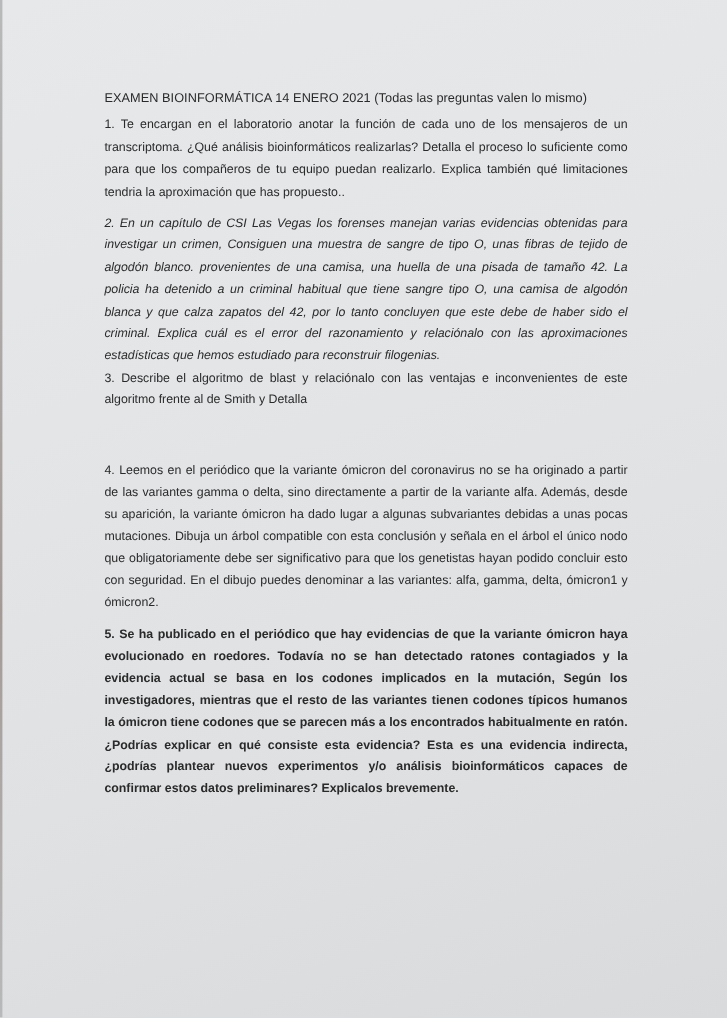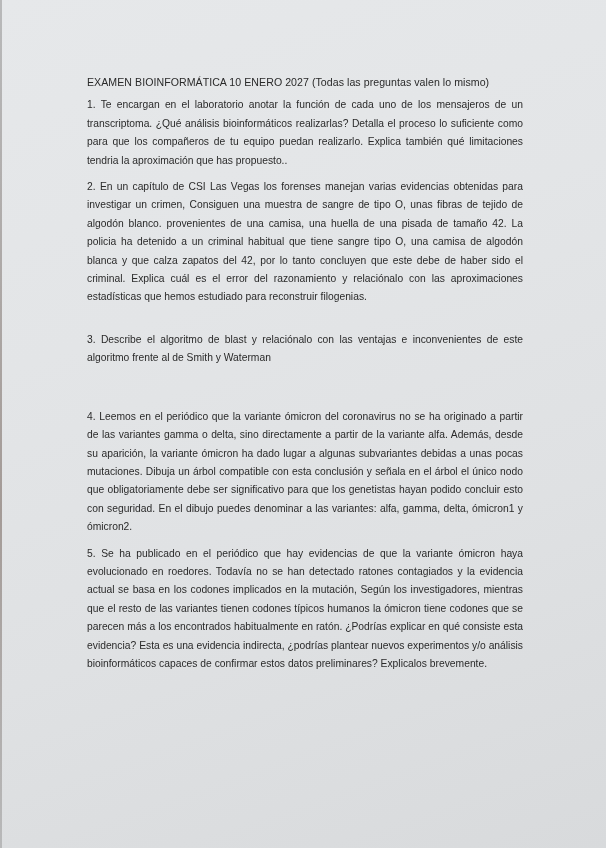--- a/index.html
+++ b/index.html
@@ -37,48 +37,48 @@
   .title {
     font-size: 10.6px;
     margin: 0 0 5px 0;
     letter-spacing: 0.05px;
   }
   .q {
     margin: 0;
     text-align: justify;
   }
   .q1 { margin-bottom: 8px; }
-  .q2 { margin-bottom: 24px; }
+  .q2 { margin-bottom: 0; font-style: italic; }
   .q3 { margin-bottom: 8px; }
   .q4 { margin-bottom: 8px; margin-top: 40px; }
-  .q5 { margin-bottom: 4px; }
+  .q5 { margin-bottom: 4px; font-weight: bold; }
   .q-num { }
 </style>
 </head>
 <body>
 
 <div class="page">
   <div class="left-edge"></div>
 
   <div class="doc">
-    <p class="title">EXAMEN BIOINFORMÁTICA 10 ENERO 2027 (Todas las preguntas valen lo mismo)</p>
+    <p class="title">EXAMEN BIOINFORMÁTICA 14 ENERO 2021 (Todas las preguntas valen lo mismo)</p>
 
     <p class="q q1">
       <span class="q-num">1.</span>
       <span>Te encargan en el laboratorio anotar la función de cada uno de los mensajeros de un transcriptoma. ¿Qué análisis bioinformáticos realizarlas? Detalla el proceso lo suficiente como para que los compañeros de tu equipo puedan realizarlo. Explica también qué limitaciones tendria la aproximación que has propuesto..</span>
     </p>
 
     <p class="q q2">
       <span class="q-num">2.</span>
       <span>En un capítulo de CSI Las Vegas los forenses manejan varias evidencias obtenidas para investigar un crimen, Consiguen una muestra de sangre de tipo O, unas fibras de tejido de algodón blanco. provenientes de una camisa, una huella de una pisada de tamaño 42. La policia ha detenido a un criminal habitual que tiene sangre tipo O, una camisa de algodón blanca y que calza zapatos del 42, por lo tanto concluyen que este debe de haber sido el criminal. Explica cuál es el error del razonamiento y relaciónalo con las aproximaciones estadísticas que hemos estudiado para reconstruir filogenias.</span>
     </p>
 
     <p class="q q3">
       <span class="q-num">3.</span>
-      <span>Describe el algoritmo de blast y relaciónalo con las ventajas e inconvenientes de este algoritmo frente al de Smith y Waterman</span>
+      <span>Describe el algoritmo de blast y relaciónalo con las ventajas e inconvenientes de este algoritmo frente al de Smith y Detalla</span>
     </p>
 
     <p class="q q4">
       <span class="q-num">4.</span>
       <span>Leemos en el periódico que la variante ómicron del coronavirus no se ha originado a partir de las variantes gamma o delta, sino directamente a partir de la variante alfa. Además, desde su aparición, la variante ómicron ha dado lugar a algunas subvariantes debidas a unas pocas mutaciones. Dibuja un árbol compatible con esta conclusión y señala en el árbol el único nodo que obligatoriamente debe ser significativo para que los genetistas hayan podido concluir esto con seguridad. En el dibujo puedes denominar a las variantes: alfa, gamma, delta, ómicron1 y ómicron2.</span>
     </p>
 
     <p class="q q5">
       <span class="q-num">5.</span>
       <span>Se ha publicado en el periódico que hay evidencias de que la variante ómicron haya evolucionado en roedores. Todavía no se han detectado ratones contagiados y la evidencia actual se basa en los codones implicados en la mutación, Según los investigadores, mientras que el resto de las variantes tienen codones típicos humanos la ómicron tiene codones que se parecen más a los encontrados habitualmente en ratón. ¿Podrías explicar en qué consiste esta evidencia? Esta es una evidencia indirecta, ¿podrías plantear nuevos experimentos y/o análisis bioinformáticos capaces de confirmar estos datos preliminares? Explicalos brevemente.</span>

